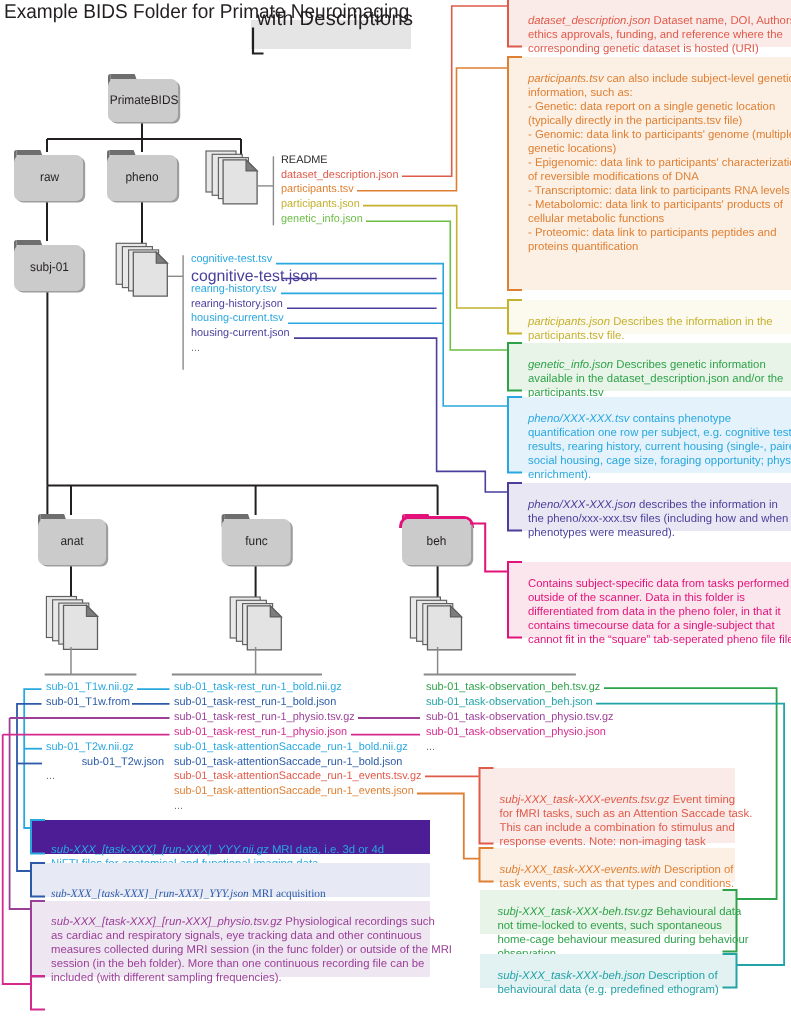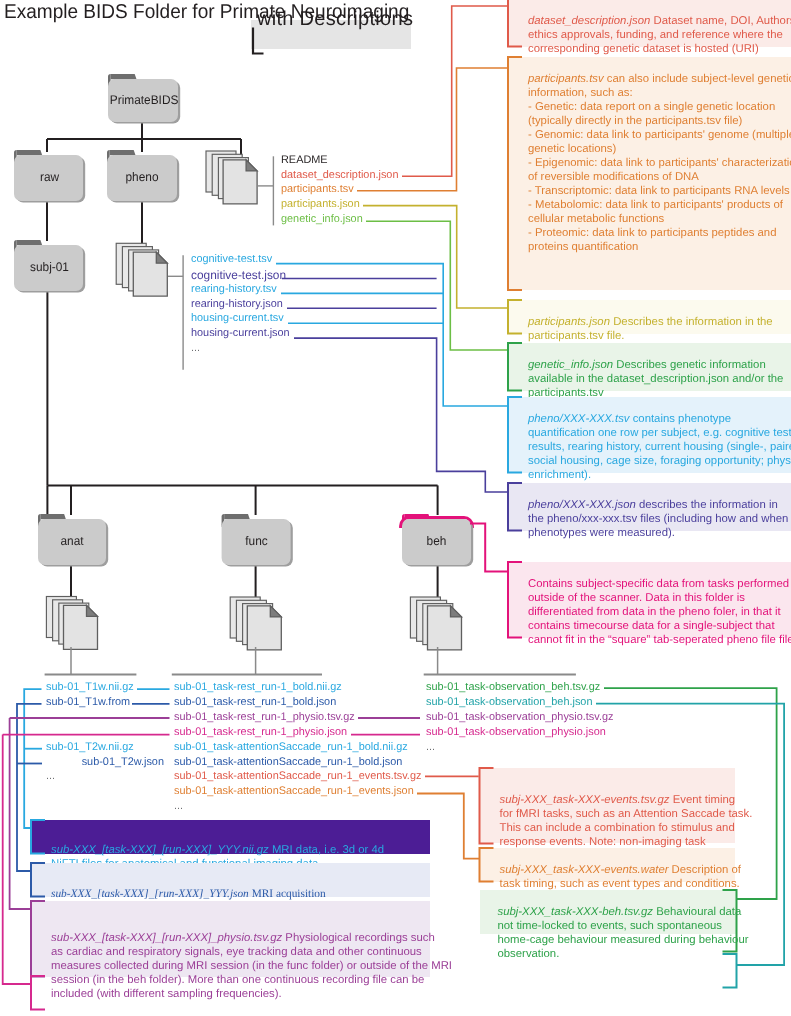--- a/index.html
+++ b/index.html
@@ -183,21 +183,21 @@
 <div class="foldlabel" style="left:14.5px;top:260.0px;width:69px;">subj-01</div>
 <div class="foldlabel" style="left:38px;top:534.0px;width:68px;">anat</div>
 <div class="foldlabel" style="left:221.6px;top:534.0px;width:69px;">func</div>
 <div class="foldlabel" style="left:402px;top:534.0px;width:69px;">beh</div>
     <div class="fname" style="left:280.5px;top:153.9px;color:#231f20;font-size:11.0px;">README</div>
 <div class="fname" style="left:280.5px;top:168.6px;color:#e05a4a;font-size:11.0px;">dataset_description.json</div>
 <div class="fname" style="left:280.5px;top:183.3px;color:#df7f32;font-size:11.0px;">participants.tsv</div>
 <div class="fname" style="left:280.5px;top:198.0px;color:#c4b12e;font-size:11.0px;">participants.json</div>
 <div class="fname" style="left:280.5px;top:212.7px;color:#6cbe45;font-size:11.0px;">genetic_info.json</div>
 <div class="fname" style="left:191.0px;top:252.8px;color:#29a8e0;font-size:11.0px;">cognitive-test.tsv</div>
-<div class="fname" style="left:191.0px;top:267.7px;color:#4a3f9c;font-size:12px;">cognitive-test.json</div>
+<div class="fname" style="left:191.0px;top:267.7px;color:#4a3f9c;font-size:16px;">cognitive-test.json</div>
 <div class="fname" style="left:191.0px;top:282.6px;color:#29a8e0;font-size:11.0px;">rearing-history.tsv</div>
 <div class="fname" style="left:191.0px;top:297.5px;color:#4a3f9c;font-size:11.0px;">rearing-history.json</div>
 <div class="fname" style="left:191.0px;top:312.4px;color:#29a8e0;font-size:11.0px;">housing-current.tsv</div>
 <div class="fname" style="left:191.0px;top:327.3px;color:#4a3f9c;font-size:11.0px;">housing-current.json</div>
 <div class="fname" style="left:191.0px;top:342.2px;color:#6d6e71;font-size:11.0px;">...</div>
 <div class="fname" style="left:45.5px;top:681.2px;color:#29a8e0;font-size:11.0px;">sub-01_T1w.nii.gz</div>
 <div class="fname" style="left:45.5px;top:696.1px;color:#2c5aa8;font-size:11.0px;">sub-01_T1w.from</div>
 <div class="fname" style="left:45.5px;top:740.7px;color:#29a8e0;font-size:11.0px;">sub-01_T2w.nii.gz</div>
 <div class="fname" style="left:45.5px;top:755.6px;color:#2c5aa8;font-size:11.0px;padding-left:36px;">sub-01_T2w.json</div>
 <div class="fname" style="left:45.5px;top:770.4px;color:#6d6e71;font-size:11.0px;">...</div>
@@ -264,43 +264,47 @@
 cannot fit in the “square” tab-seperated pheno file file.</span></p>
 </div>
 <div class="dbox" style="left:31px;top:820px;width:399px;height:33.5px;color:#29a8e0;background:#4c1d95;padding:11px 5px 3.0px 8px;">
 <p><i>sub-XXX_[task-XXX]_[run-XXX]_YYY.nii.gz</i><span> MRI data, i.e. 3d or 4d
 NiFTI files for anatomical and functional imaging data.</span></p>
 </div>
 <div class="dbox" style="left:31px;top:863px;width:399px;height:33.5px;color:#2c5aa8;background:#e7eaf5;padding:12px 5px 3.0px 8px;font-family:Liberation Serif, serif;">
 <p><i>sub-XXX_[task-XXX]_[run-XXX]_YYY.json</i><span> MRI acquisition
 parameters including Aquisition sequence, TR, etc.</span></p>
 </div>
-<div class="dbox" style="left:31px;top:901px;width:399px;height:75.5px;color:#9b3f97;background:#eee7f2;padding:18px 5px 3.0px 8px;">
+<div class="dbox" style="left:31px;top:901px;width:399px;height:75.5px;color:#9b3f97;background:#eee7f2;padding:2px 5px 3.0px 8px;">
 <p><i>sub-XXX_[task-XXX]_[run-XXX]_physio.tsv.gz</i><span> Physiological recordings such
 as cardiac and respiratory signals, eye tracking data and other continuous
 measures collected during MRI session (in the func folder) or outside of the MRI
 session (in the beh folder). More than one continuous recording file can be
 included (with different sampling frequencies).</span></p>
 </div>
 <div class="dbox" style="left:479.5px;top:768px;width:255px;height:75px;color:#e05a4a;background:#fbebe8;padding:13px 5px 3.0px 8px;">
 <p><i>subj-XXX_task-XXX-events.tsv.gz</i><span> Event timing
 for fMRI tasks, such as an Attention Saccade task.
 This can include a combination fo stimulus and
 response events. Note: non-imaging task
 events.tsv data can be stored in the beh folder.</span></p>
 </div>
 <div class="dbox" style="left:479.5px;top:848px;width:255px;height:33.5px;color:#df7f32;background:#fcf0e5;padding:2.5px 5px 3.0px 8px;">
-<p><i>subj-XXX_task-XXX-events.water</i><span> Description of
-task timing, such as event types and conditions.</span></p>
+<p><i>subj-XXX_task-XXX-events.with</i><span> Description of
+task events, such as that types and conditions.</span></p>
 </div>
 <div class="dbox" style="left:479.5px;top:890px;width:257px;height:44px;color:#2ea24a;background:#e9f4e8;padding:2.5px 8px 3.0px 6px;">
 <p><i>subj-XXX_task-XXX-beh.tsv.gz</i><span> Behavioural data
 not time-locked to events, such spontaneous
 home-cage behaviour measured during behaviour
 observation.</span></p>
+</div>
+<div class="dbox" style="left:479.5px;top:954px;width:257px;height:33.5px;color:#22a3a8;background:#e2f1f1;padding:2.5px 8px 3.0px 6px;">
+<p><i>subj-XXX_task-XXX-beh.json</i><span> Description of
+behavioural data (e.g. predefined ethogram)</span></p>
 </div>
 <svg class="lay" viewBox="0 0 791 1016">
 <polyline points="522,-1 508,-1 508,46.5 522,46.5" fill="none" stroke="#e05a4a" stroke-width="2"></polyline>
 <polyline points="522,57 508,57 508,290.1 522,290.1" fill="none" stroke="#df7f32" stroke-width="2"></polyline>
 <polyline points="522,300 508,300 508,333.5 522,333.5" fill="none" stroke="#c4b12e" stroke-width="2"></polyline>
 <polyline points="522,343 508,343 508,390.5 522,390.5" fill="none" stroke="#2ea24a" stroke-width="2"></polyline>
 <polyline points="522,397 508,397 508,472.5 522,472.5" fill="none" stroke="#29a8e0" stroke-width="2"></polyline>
 <polyline points="522,483 508,483 508,530.5 522,530.5" fill="none" stroke="#4a3f9c" stroke-width="2"></polyline>
 <polyline points="522,562 508,562 508,637.5 522,637.5" fill="none" stroke="#e3127a" stroke-width="2"></polyline>
 <polyline points="45,820 31,820 31,853.5 45,853.5" fill="none" stroke="#29a8e0" stroke-width="2"></polyline>

